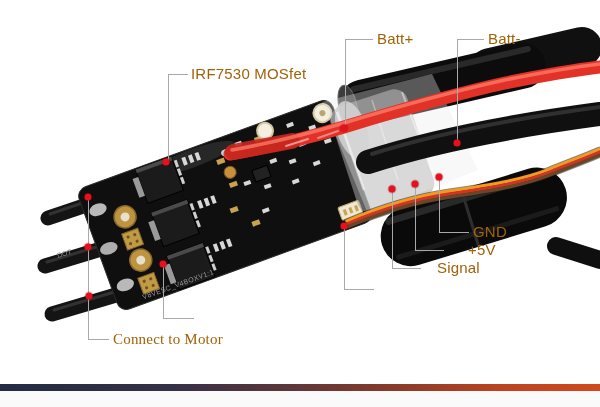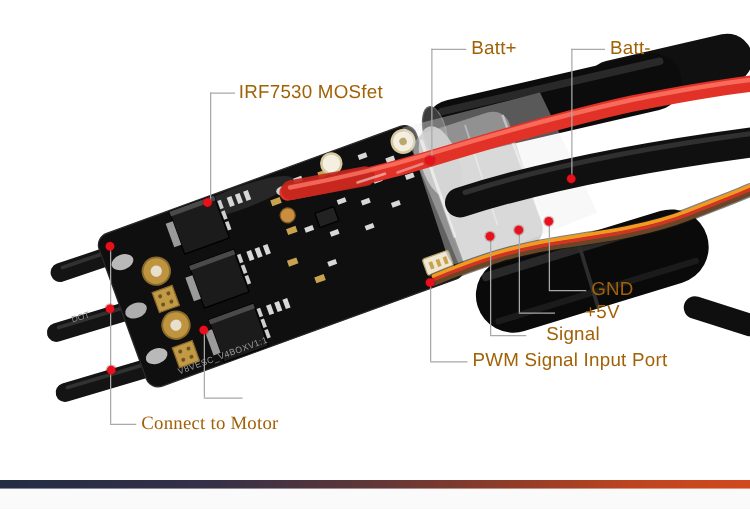--- a/index.html
+++ b/index.html
@@ -225,21 +225,20 @@
   <div class="callout-label" style="left:468px;top:243px;">+5V</div>
 
   <div class="cl-line cl-v" style="left:392px;top:189px;height:79px;"></div>
   <div class="cl-line cl-h" style="left:392px;top:268px;width:29px;"></div>
   <div class="cl-dot" style="left:392px;top:189px;"></div>
   <div class="callout-label" style="left:425px;top:261px;margin-left:12px;">Signal</div>
 
   <div class="cl-line cl-v" style="left:344px;top:228px;height:61px;"></div>
   <div class="cl-line cl-h" style="left:344px;top:289px;width:30px;"></div>
   <div class="cl-dot" style="left:344px;top:226px;"></div>
-  <div class="callout-label" style="left:378px;top:282px;">PWM Signal Input Port</div>
 
   <div class="cl-line cl-v" style="left:163px;top:264px;height:54px;"></div>
   <div class="cl-line cl-h" style="left:163px;top:318px;width:31px;"></div>
   <div class="cl-dot" style="left:163px;top:264px;"></div>
 
   <div class="cl-line cl-v" style="left:88px;top:197px;height:142px;"></div>
   <div class="cl-line cl-h" style="left:88px;top:339px;width:21px;"></div>
   <div class="cl-dot" style="left:88px;top:197px;"></div>
   <div class="cl-dot" style="left:88px;top:247px;"></div>
   <div class="cl-dot" style="left:89px;top:296px;"></div>

